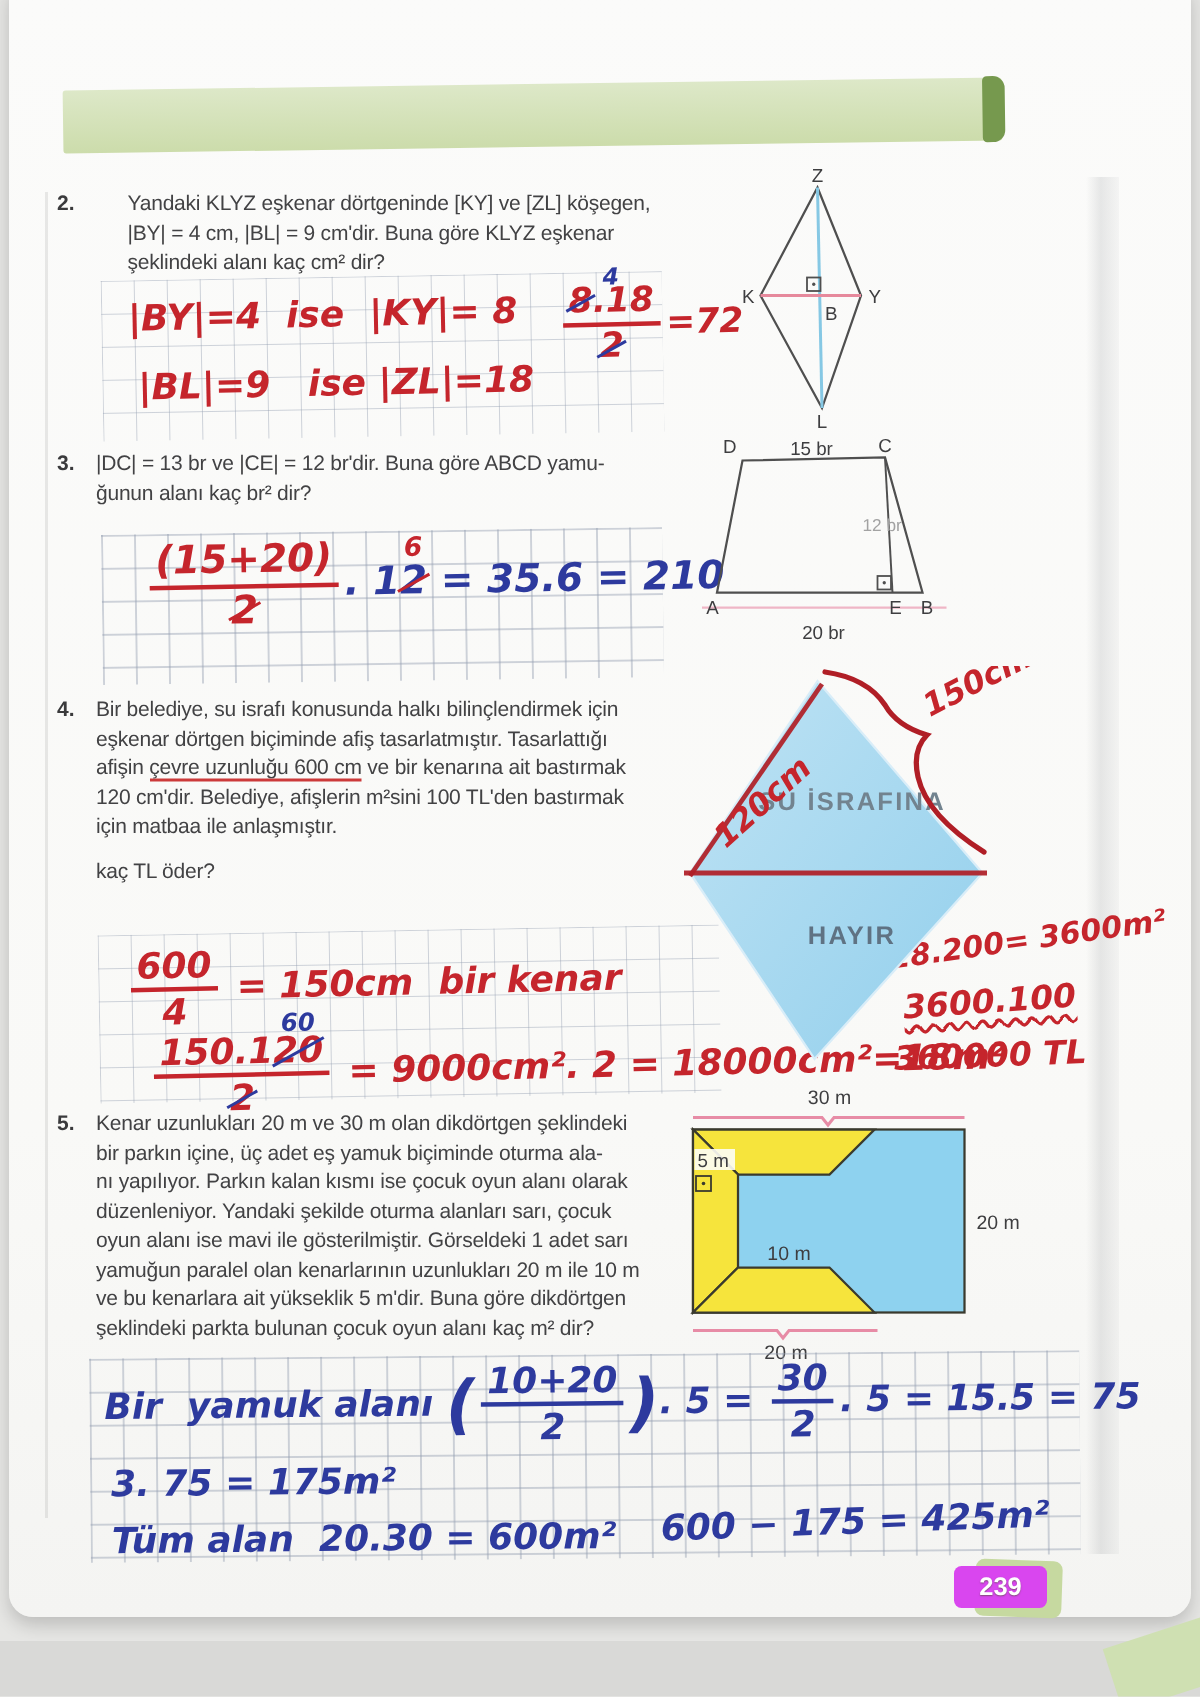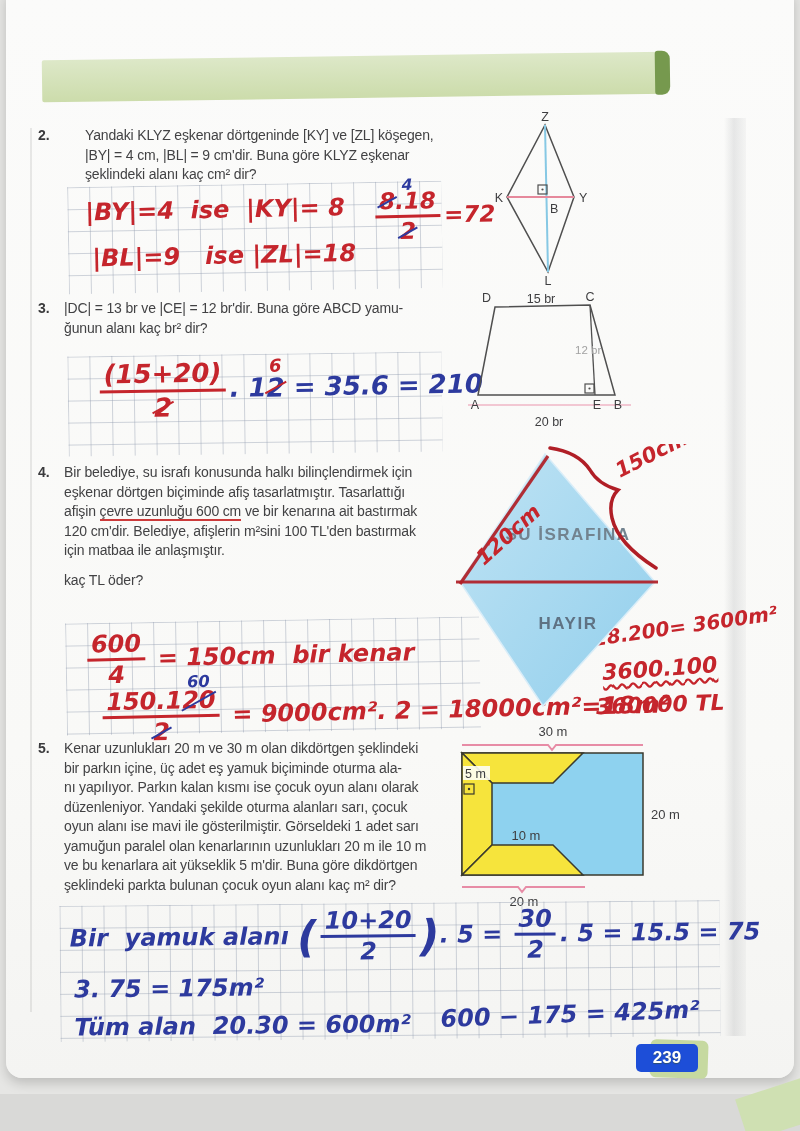--- a/index.html
+++ b/index.html
@@ -46,21 +46,21 @@
   .carryup { position:absolute; left:50%; transform:translateX(-50%); top:-0.85em; font-size:0.68em; line-height:1; }
 
   .bigp { font-size:1.8em; vertical-align:middle; font-weight:600; }
 
   .note { position:absolute; font-family:"DejaVu Sans",sans-serif; font-style:italic; font-weight:600;
           color:#c5252c; white-space:pre; }
   .wavy { text-decoration:underline; text-decoration-style:wavy; text-decoration-color:#c5252c; text-underline-offset:4px; }
 
   .badge-fold { position:absolute; left:650px; top:1040px; width:58px; height:38px; background:#c6d9a0;
                 border-radius:6px; transform:rotate(2deg); }
-  .badge { position:absolute; left:636px; top:1044px; width:62px; height:28px; background:#1d4ed8;
+  .badge { position:absolute; left:636px; top:1044px; width:62px; height:28px; background:#d946ef;
            border-radius:5px; text-align:center; line-height:28px; font-size:17px; font-weight:bold; color:#ffffff;
            text-shadow:0 1px 1px rgba(60,80,30,.55); }
 
   svg text { font-family:"Liberation Sans", sans-serif; }
   .dgl { fill:#3e3e40; font-size:12.5px; }
   .dgl-light { fill:#a2a2a2; font-size:11.5px; }
   .hw-svg { font-family:"DejaVu Sans",sans-serif; font-style:italic; font-weight:600; fill:#c5252c; }
 </style>
 </head>
 <body>

